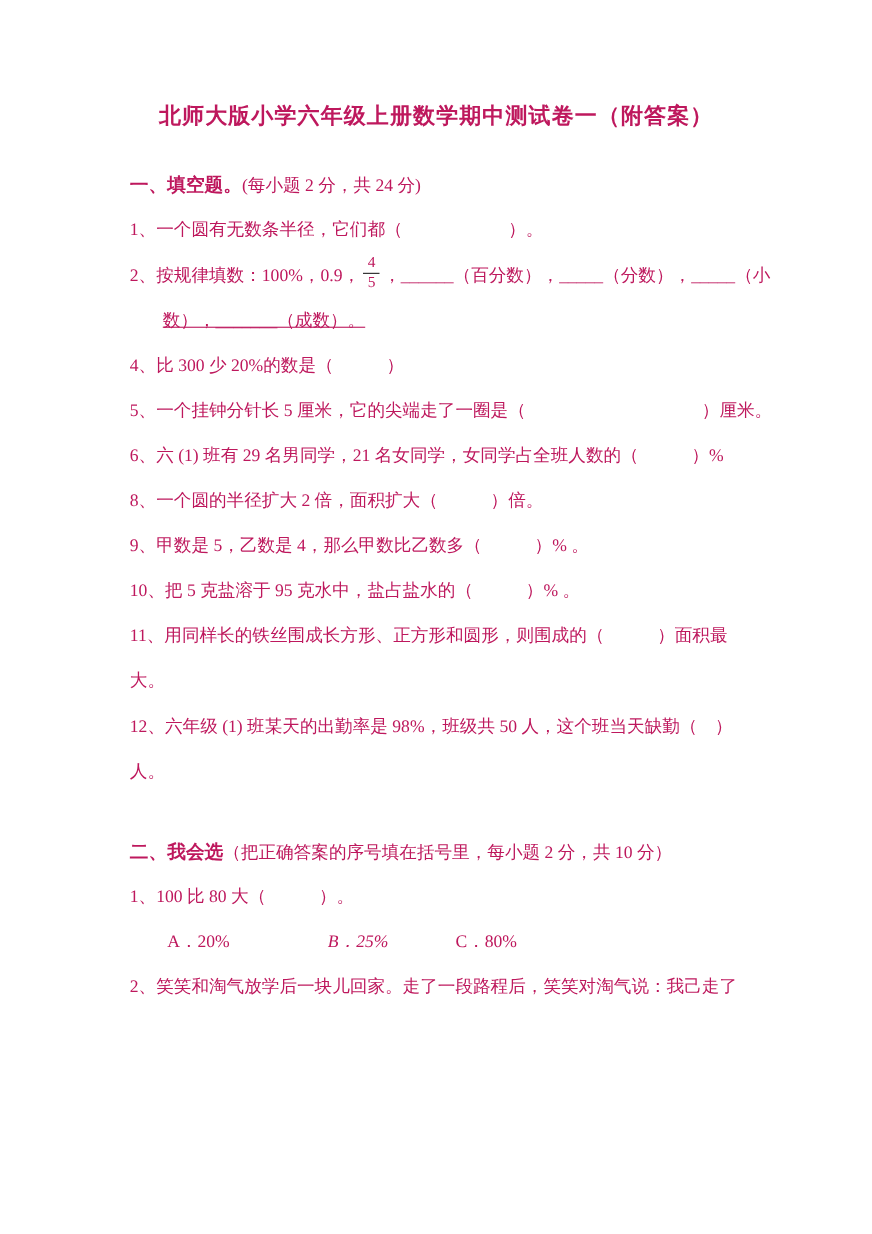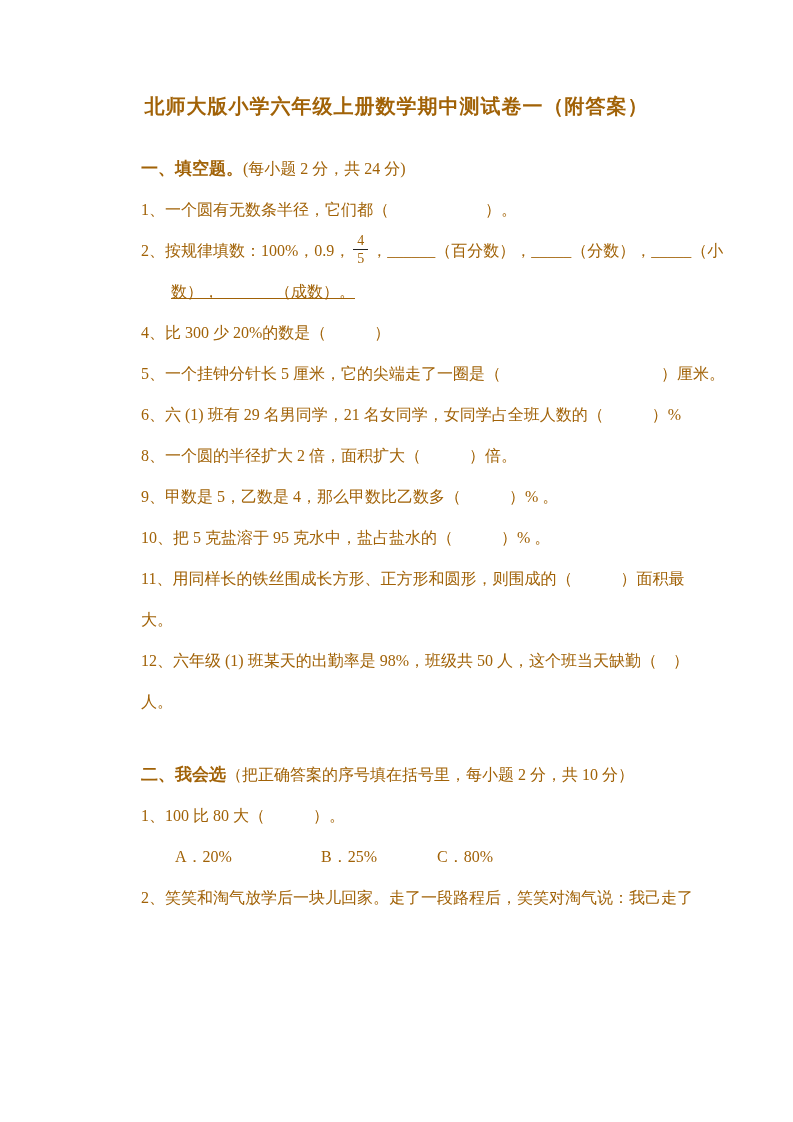--- a/index.html
+++ b/index.html
@@ -1,21 +1,21 @@
 <!DOCTYPE html>
 <html><head>
 <meta charset="utf-8">
 <style>
   html, body { margin: 0; padding: 0; background: #ffffff; }
   .page {
     position: relative;
     width: 793px;
     height: 1122px;
     background: #ffffff;
-    color: #a16207;
+    color: #be185d;
     font-family: "Liberation Serif", "DejaVu Serif", serif;
     overflow: hidden;
   }
   .title {
     margin: 0;
     padding-top: 90px;
     text-align: center;
     font-size: 20px;
     font-weight: bold;
     line-height: 32px;
@@ -23,29 +23,28 @@
   }
   .content {
     margin: 26px 0 0 118px;
     width: 566px;
   }
   .line {
     height: 41px;
     line-height: 41px;
     font-size: 16px;
     white-space: nowrap;
-    margin-left: 23px;
   }
   .heading-bold { font-weight: bold; font-size: 17px; }
   .indent { padding-left: 30px; text-decoration: underline; }
   .sec2-gap { margin-top: 32px; }
   .options { padding-left: 34px; }
   .opt { display: inline-block; }
   .opt-a { width: 146px; }
-  .opt-b { width: 116px; }
+  .opt-b { width: 116px; font-style: italic; }
   .frac {
     display: inline-block;
     vertical-align: middle;
     text-align: center;
     line-height: 1;
     margin: 0 3px 6px 3px;
   }
   .frac-num, .frac-den {
     display: block;
     font-size: 14px;

